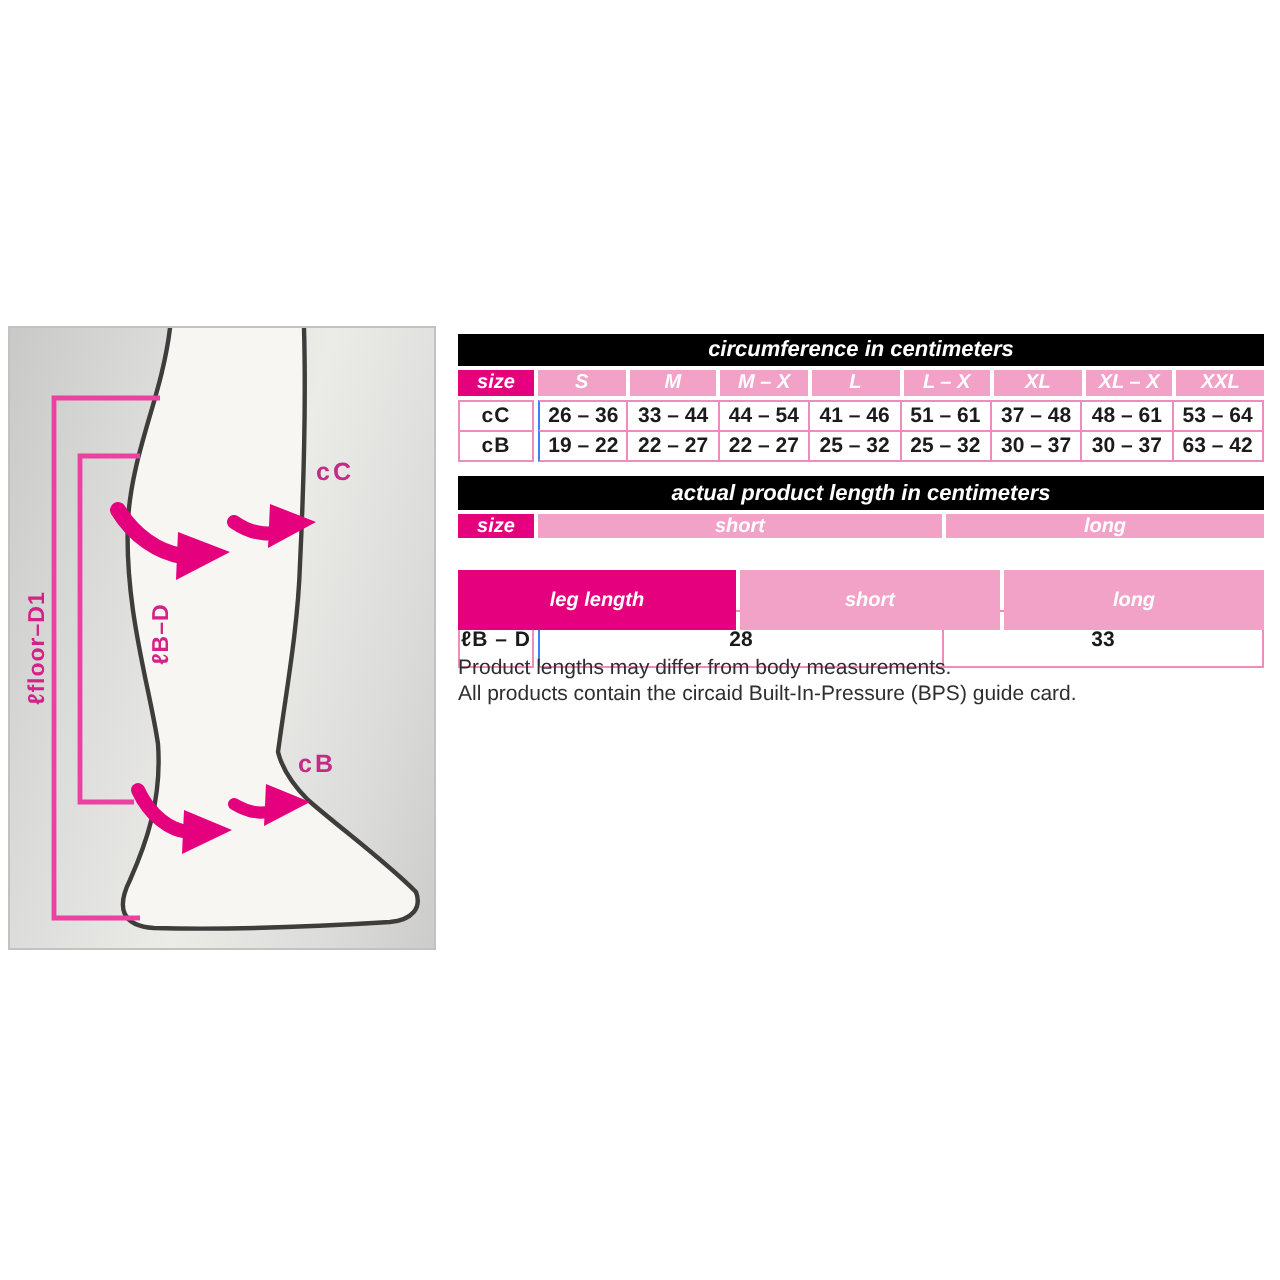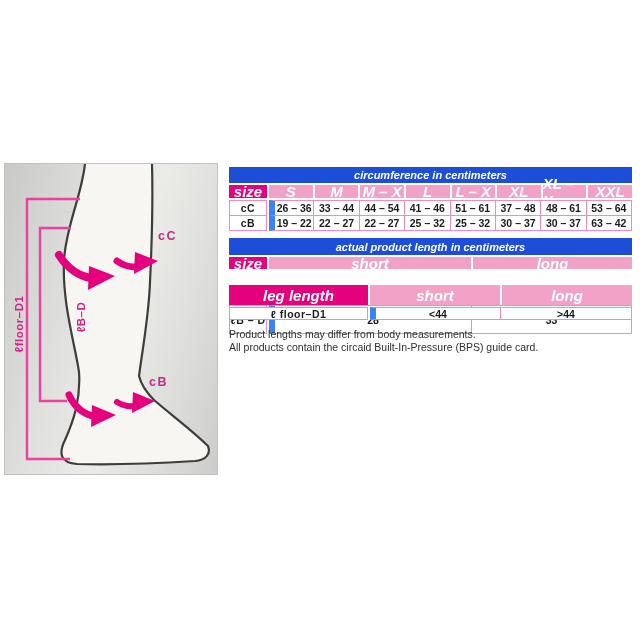--- a/index.html
+++ b/index.html
@@ -10,45 +10,45 @@
   .diagram{position:absolute;left:4px;top:163px;width:214px;height:312px;
            background:linear-gradient(105deg,#c9c9c8 0%,#dcdcda 28%,#ebebe8 55%,#dbdbd9 82%,#cccccb 100%);
            border:1px solid #c2c2c0;box-sizing:border-box;}
   .diagram svg{position:absolute;left:0;top:0;}
   .diag-lbl{position:absolute;font-weight:bold;color:#c22c85;font-size:12.5px;letter-spacing:1.5px;line-height:1;}
   .vlab{position:absolute;white-space:nowrap;font-weight:bold;color:#d42287;font-size:11.5px;letter-spacing:.5px;
         transform:translate(-50%,-50%) rotate(-90deg);}
 
   
   .tbl{position:absolute;left:229px;width:403px;}
-  .bar{background:#1d4ed8;color:#fff;font-style:italic;font-weight:bold;font-size:11px;
+  .bar{background:#000000;color:#fff;font-style:italic;font-weight:bold;font-size:11px;
        display:flex;align-items:center;justify-content:center;margin-bottom:2px;}
   .hrow{display:grid;column-gap:2px;margin-bottom:2px;}
-  .hc{background:#f2a2c6;color:#fff;font-style:italic;font-weight:bold;font-size:15px;
+  .hc{background:#f2a2c6;color:#fff;font-style:italic;font-weight:bold;font-size:10px;
       display:flex;align-items:center;justify-content:center;}
   .hc.mag{background:#e5017e;}
   .drow{display:grid;}
   .drow + .drow{margin-top:-1px;}
   .cell{background:#fff;color:#1b1b1b;font-size:10.5px;font-weight:700;
         display:flex;align-items:center;justify-content:center;
         border:1px solid #ef8cbb;border-left:0;box-sizing:border-box;}
   .cell.lbl{border-left:1px solid #ef8cbb;letter-spacing:.5px;}
-  .cell.fd{border-left:6px solid #3b82f6;}
+  .cell.fd{border-left:1px solid #3b82f6;}
   .sp{background:#fff;}
 
   .g9h{grid-template-columns:38px repeat(8,1fr);}
   .g9d{grid-template-columns:38px 2px repeat(8,1fr);}
   .t2h{grid-template-columns:38px 202px 1fr;}
   .t2d{grid-template-columns:38px 2px 203px 1fr;}
   .t3h{grid-template-columns:139px 130px 1fr;}
   .t3d{grid-template-columns:139px 2px 131px 1fr;}
 
   .t1{top:167px;}  .t1 .bar{height:16px;} .t1 .hc{height:13px;} .t1 .cell{height:16px;}
   .t2{top:238px;}  .t2 .bar{height:17px;} .t2 .hc{height:12px;} .t2 .cell{height:29px;margin-top:34px;}
-  .t3{top:285px;}  .t3 .hc{height:20px;}  .t3 .cell{height:13px;}
+  .t3{top:285px;}  .t3 .hc{height:30px;}  .t3 .cell{height:13px;}
 
   
   .notes{position:absolute;left:229px;top:328px;width:400px;color:#2e2e2e;
          font-size:10.5px;line-height:13px;}
 </style>
 </head>
 <body>
 
 <div class="page">
 
@@ -144,26 +144,20 @@
       <div class="cell">33</div>
     </div>
   </div>
 
   <div class="tbl t3">
     <div class="hrow t3h">
       <div class="hc mag">leg length</div>
       <div class="hc">short</div>
       <div class="hc">long</div>
     </div>
-    <div class="drow t3d">
-      <div class="cell lbl">ℓ floor–D1</div>
-        <div class="sp"></div>
-      <div class="cell fd">&lt;44</div>
-      <div class="cell">&gt;44</div>
-    </div>
   </div>
 
   <div class="notes">
     <div>Product lengths may differ from body measurements.</div>
     <div>All products contain the circaid Built-In-Pressure (BPS) guide card.</div>
   </div>
 
 </div>
 
 </body></html>

